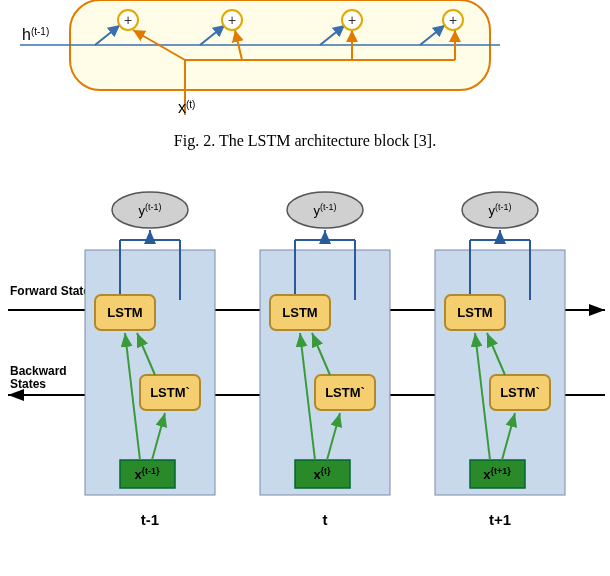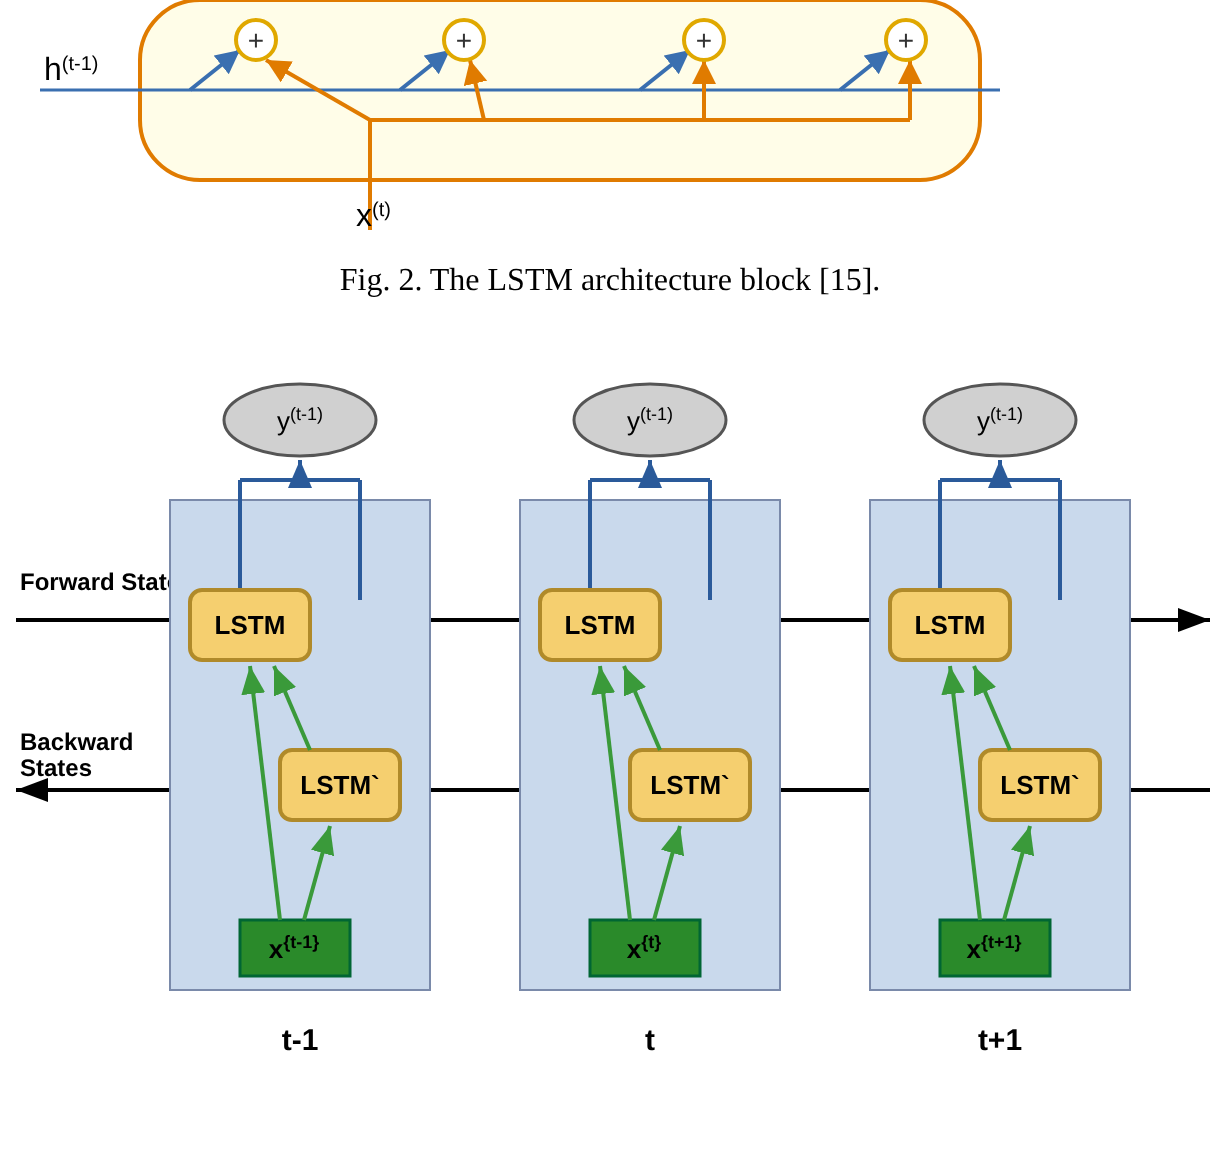--- a/index.html
+++ b/index.html
@@ -55,21 +55,21 @@
     </g>
     <g>
       <line x1="420" y1="45" x2="445" y2="25" stroke="#3a6fb0" stroke-width="2" marker-end="url(#blueArrow)"></line>
       <line x1="455" y1="60" x2="455" y2="30" stroke="#e07b00" stroke-width="2" marker-end="url(#orangeArrow)"></line>
       <circle cx="453" cy="20" r="10" fill="#fff" stroke="#e0a800" stroke-width="2"></circle>
       <text x="453" y="25" text-anchor="middle" font-size="14" fill="#333">+</text>
     </g>
   </g>
 </svg>
 
-<div class="caption">Fig. 2.   The LSTM architecture block [15].</div>
+<div class="caption">Fig. 2.   The LSTM architecture block [3].</div>
 
 <svg width="610" height="400">
   <defs>
     <marker id="blackArrow" markerWidth="10" markerHeight="10" refX="8" refY="3" orient="auto">
       <path d="M0,0 L8,3 L0,6 Z" fill="#000"></path>
     </marker>
     <marker id="blueArrow2" markerWidth="9" markerHeight="9" refX="7" refY="3" orient="auto">
       <path d="M0,0 L7,3 L0,6 Z" fill="#2a5a9a"></path>
     </marker>
     <marker id="greenArrow" markerWidth="9" markerHeight="9" refX="7" refY="3" orient="auto">

